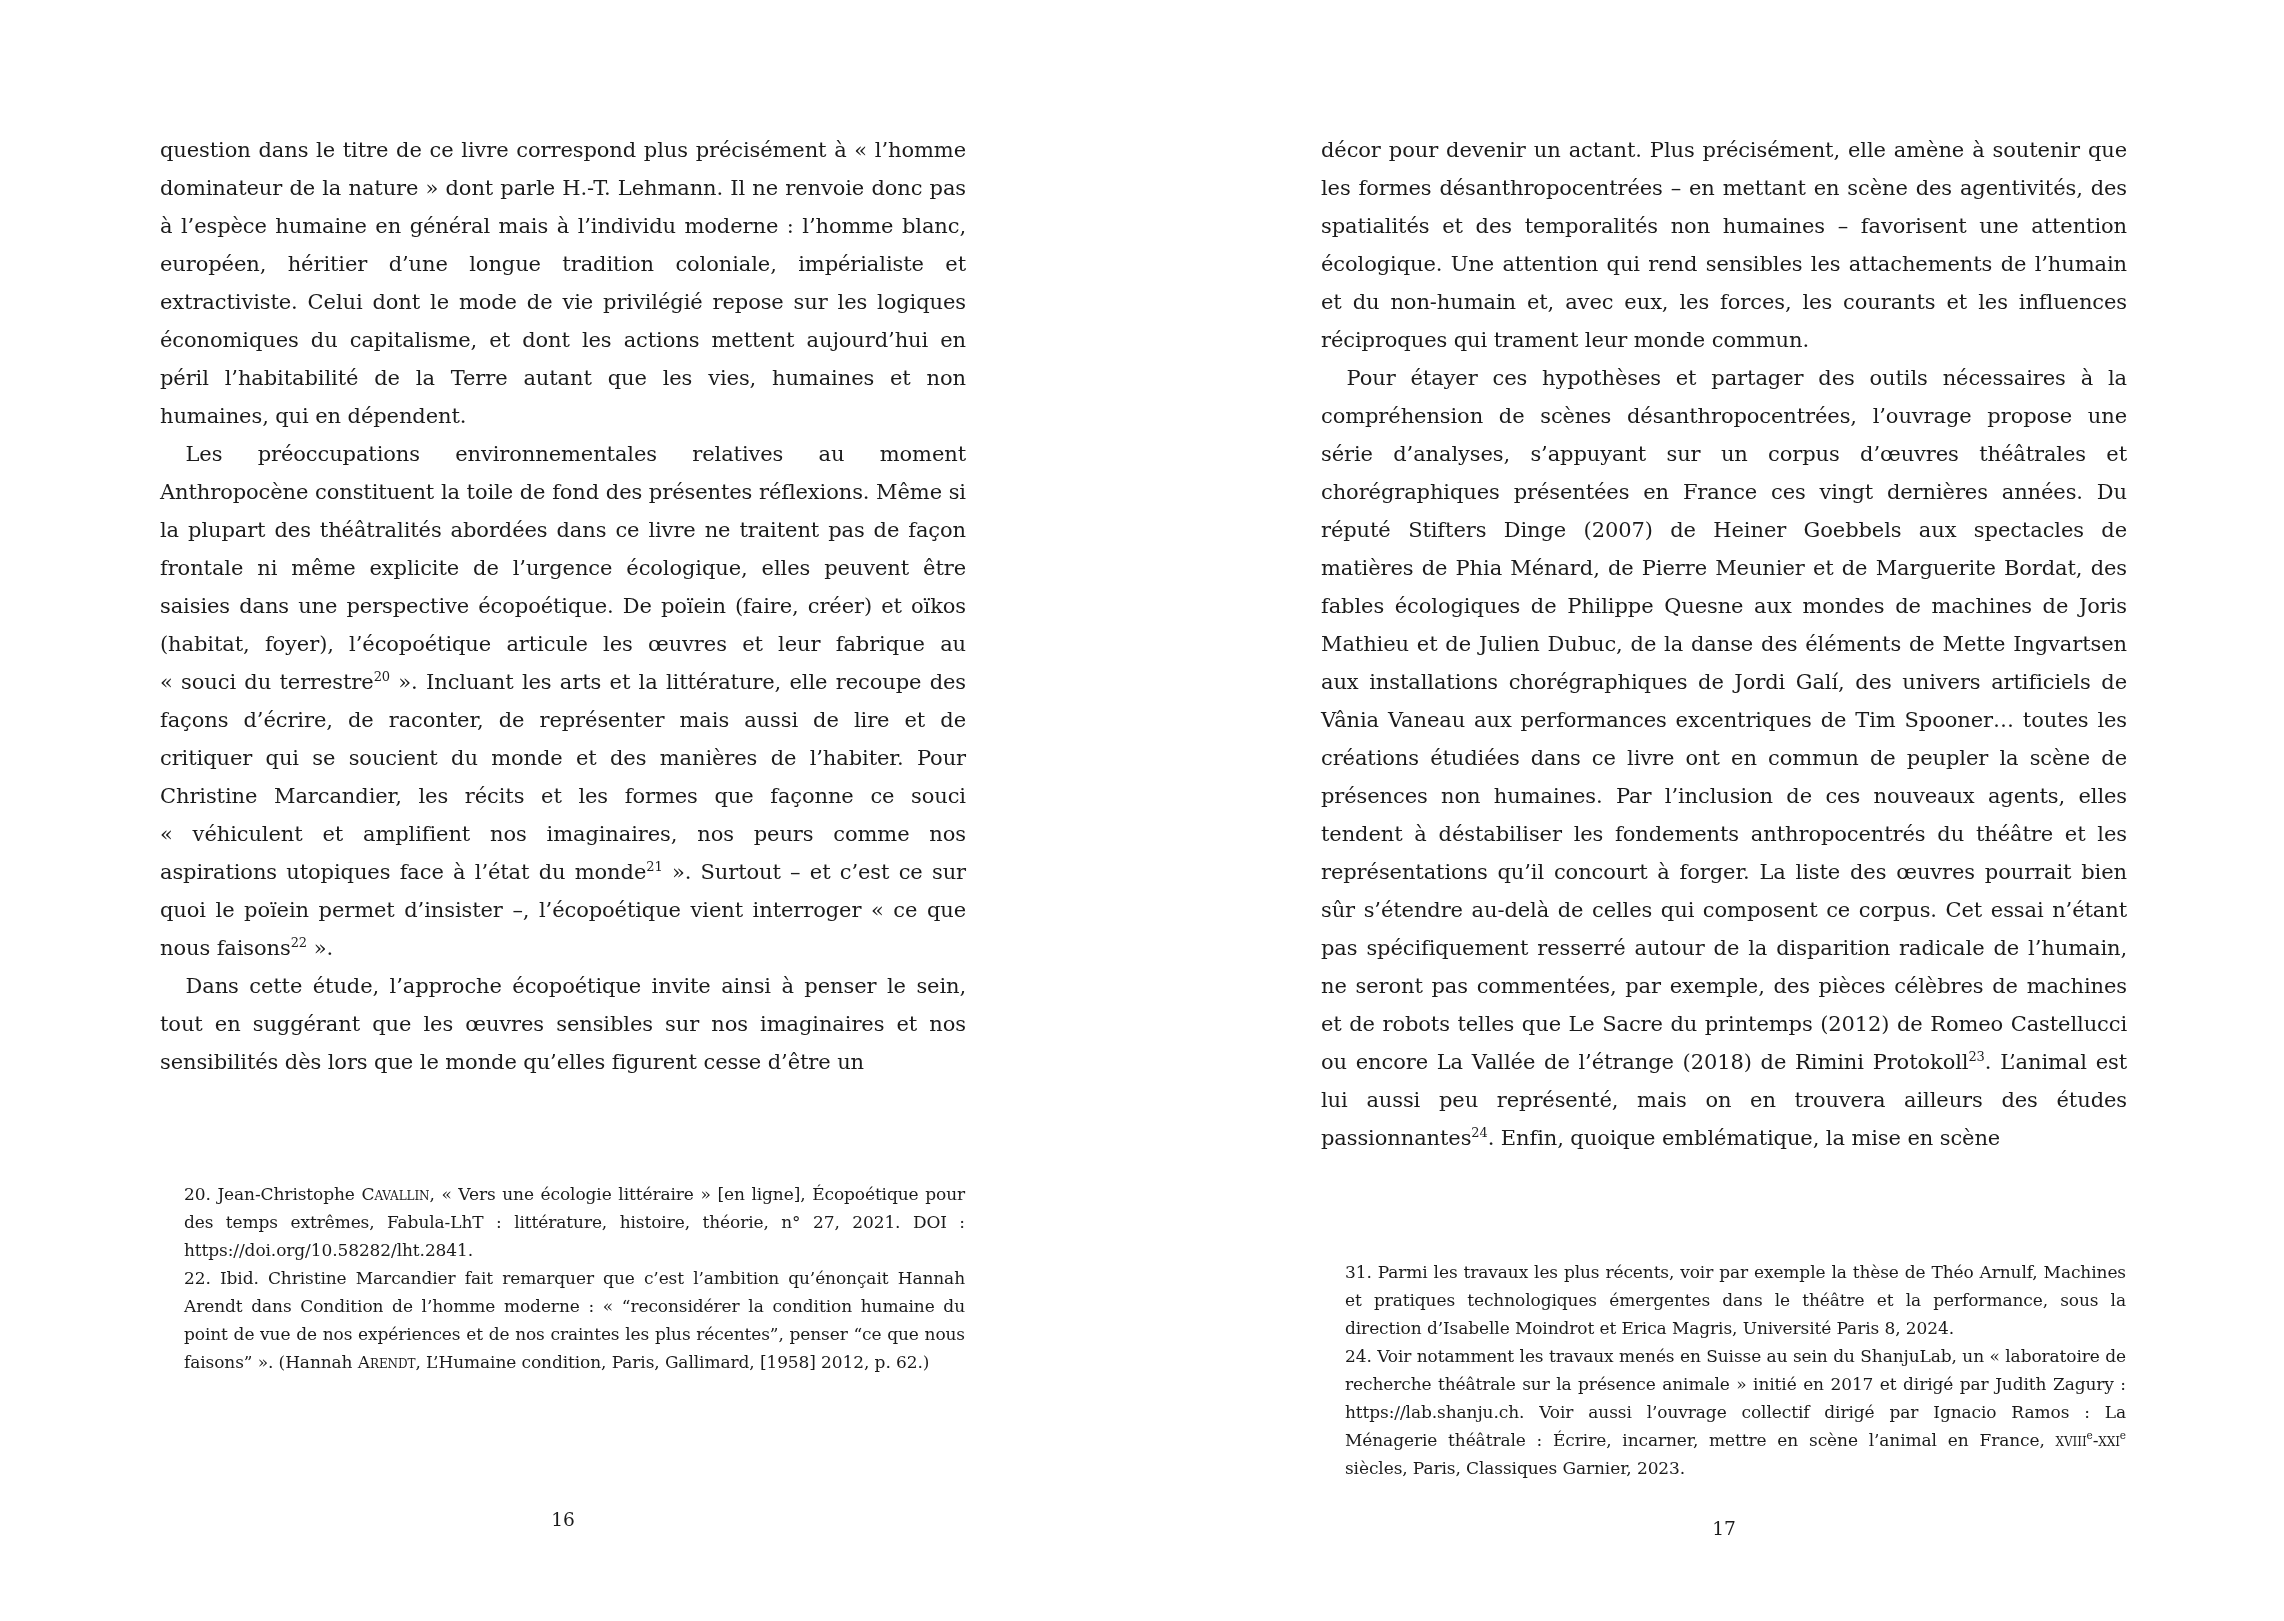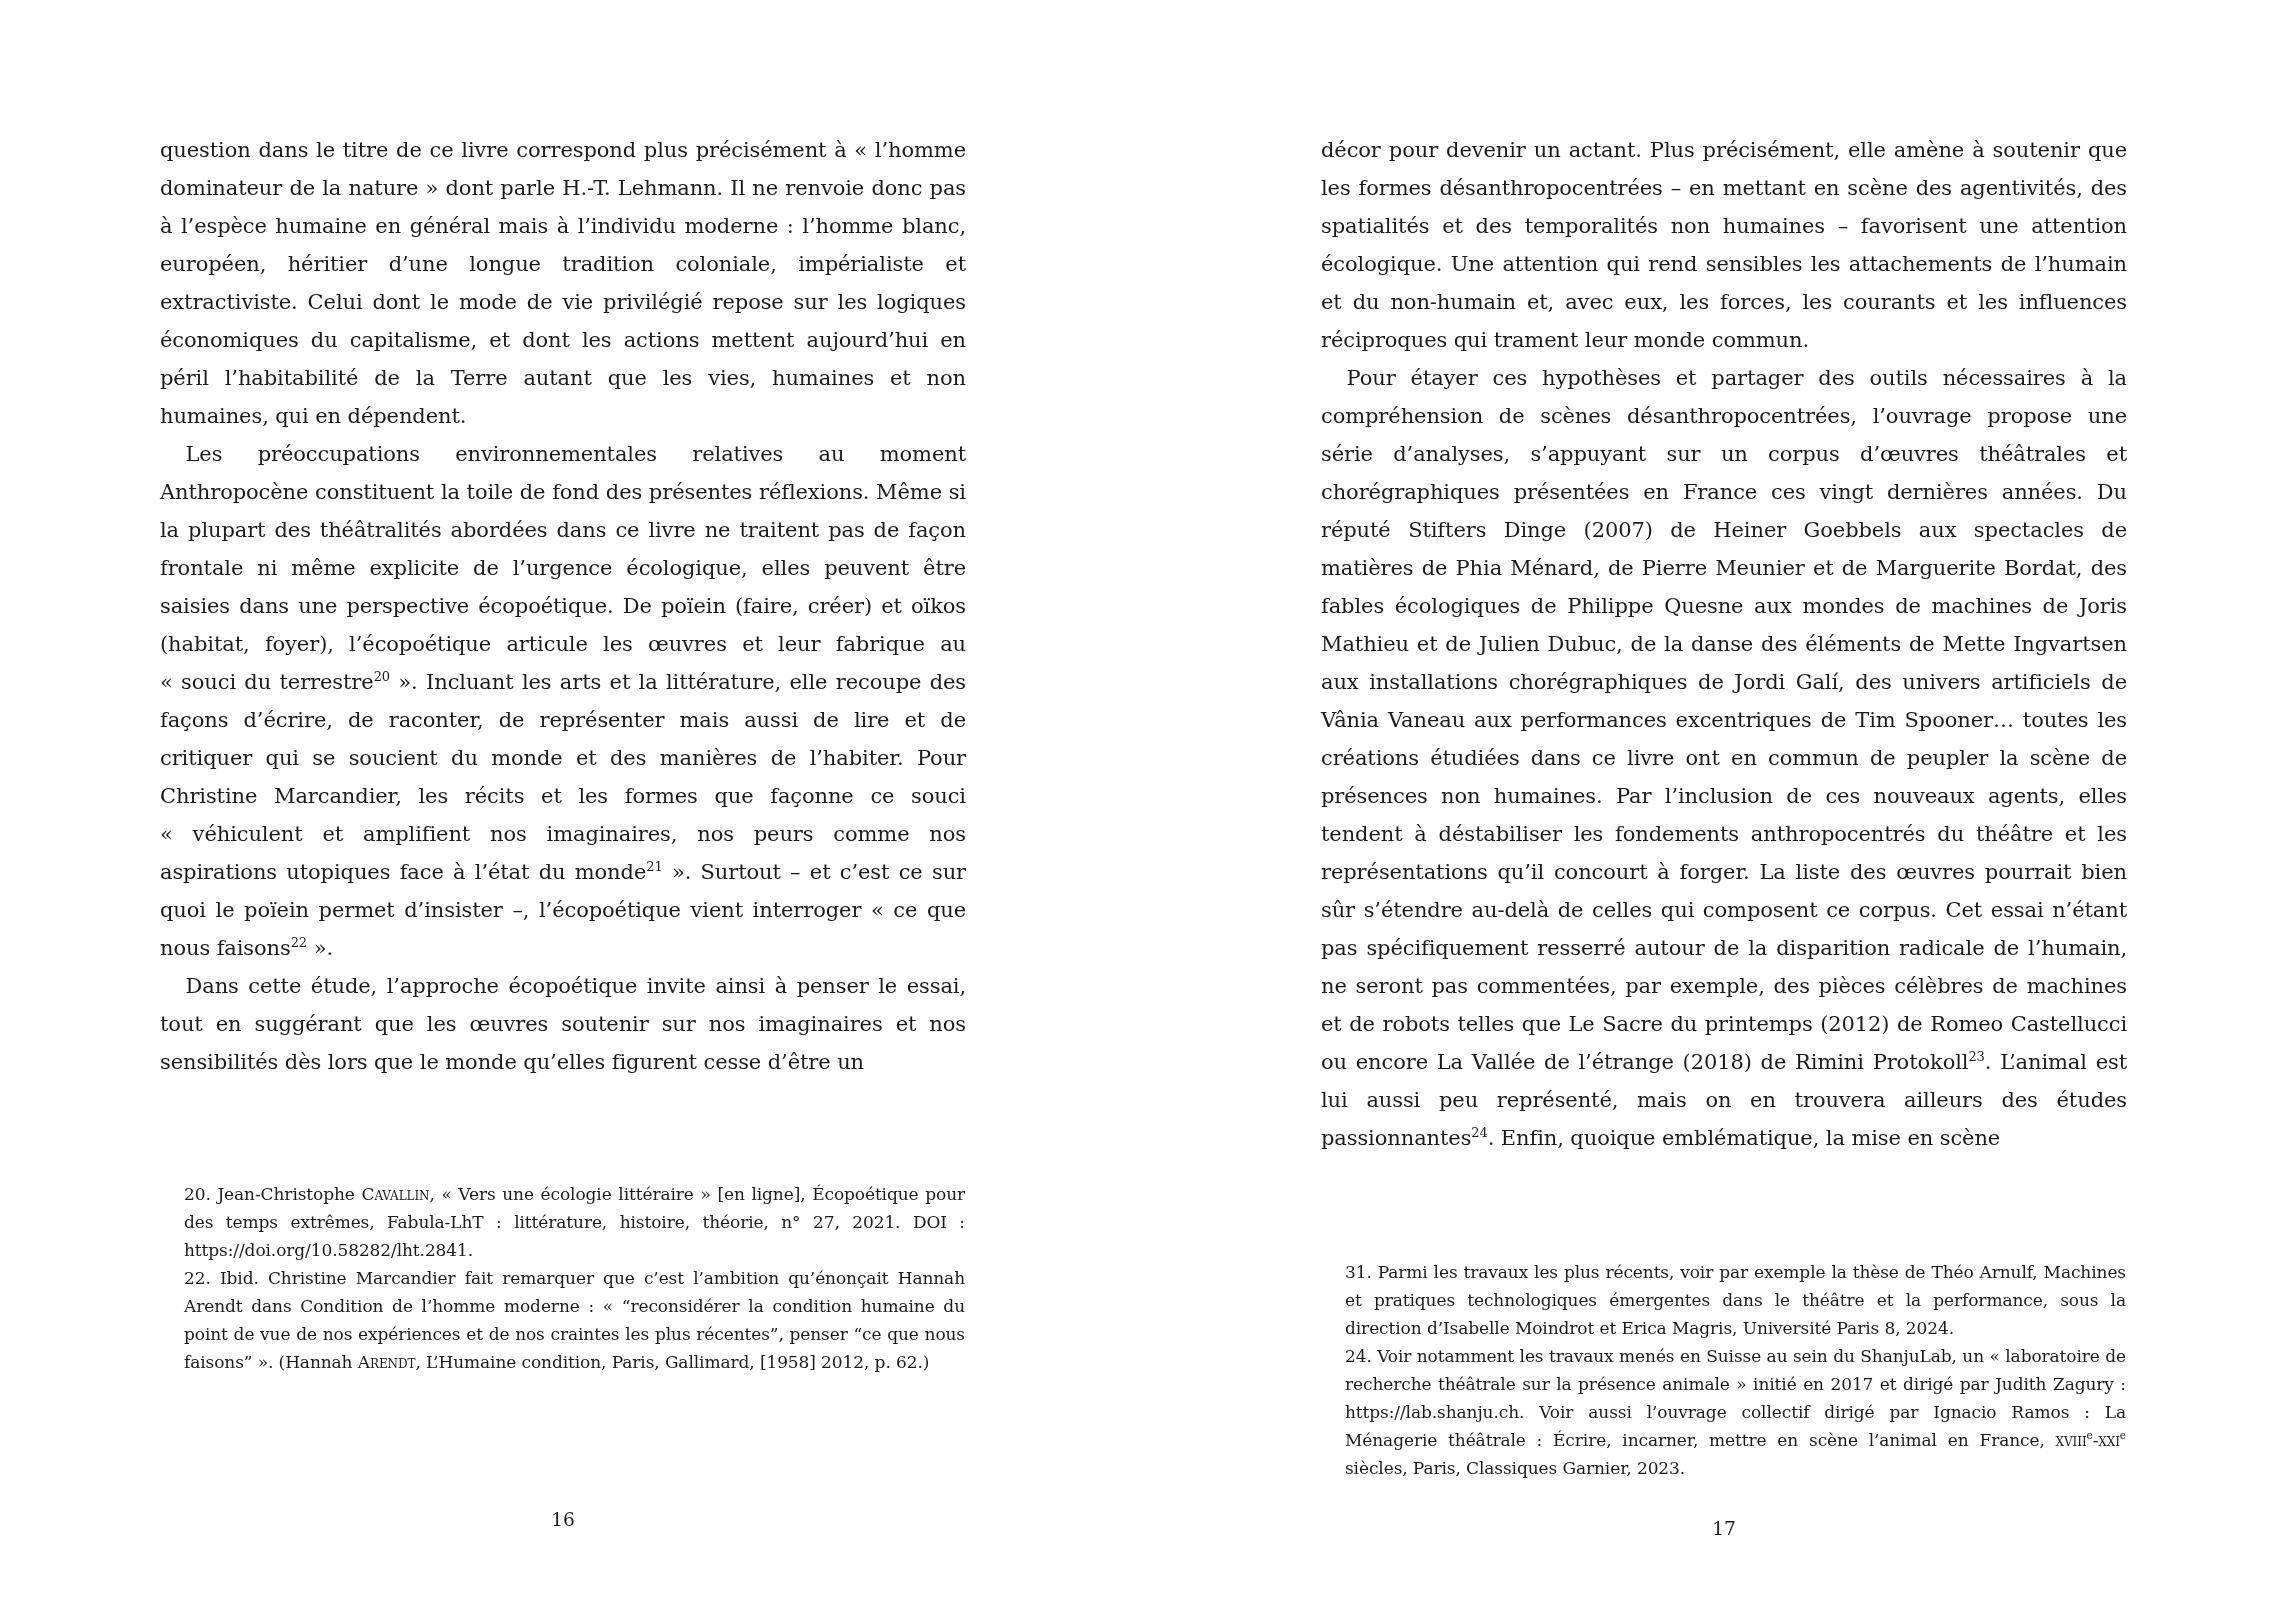--- a/index.html
+++ b/index.html
@@ -55,21 +55,21 @@
 </style>
 </head>
 <body>
 
 <div class="spread">
 
   <section>
     <div class="col main main-left">
         <p class="par"><span>question dans le titre de ce livre correspond plus précisément à «&nbsp;l’homme dominateur de la nature&nbsp;» dont parle H.-T. Lehmann. Il ne renvoie donc pas à l’espèce humaine en général mais à l’individu moderne&nbsp;: l’homme blanc, européen, héritier d’une longue tradition coloniale, impérialiste et extractiviste. Celui dont le mode de vie privilégié repose sur les logiques économiques du capitalisme, et dont les actions mettent aujourd’hui en péril l’habitabilité de la Terre autant que les vies, humaines et non humaines, qui en dépendent.</span></p>
         <p class="par indent"><span>Les préoccupations environnementales relatives au moment Anthropocène constituent la toile de fond des présentes réflexions. Même si la plupart des théâtralités abordées dans ce livre ne traitent pas de façon frontale ni même explicite de l’urgence écologique, elles peuvent être saisies dans une perspective écopoétique. De </span><span class="i">poïein</span><span> (faire, créer) et </span><span class="i">oïkos</span><span> (habitat, foyer), l’écopoétique articule les œuvres et leur fabrique au «&nbsp;souci du terrestre</span><span class="sup">20</span><span>&nbsp;». Incluant les arts et la littérature, elle recoupe des façons d’écrire, de raconter, de représenter mais aussi de lire et de critiquer qui se soucient du monde et des manières de l’habiter. Pour Christine Marcandier, les récits et les formes que façonne ce souci «&nbsp;véhiculent et amplifient nos imaginaires, nos peurs comme nos aspirations utopiques face à l’état du monde</span><span class="sup">21</span><span>&nbsp;». Surtout – et c’est ce sur quoi le </span><span class="i">poïein</span><span> permet d’insister –, l’écopoétique vient interroger «&nbsp;ce que nous faisons</span><span class="sup">22</span><span>&nbsp;».</span></p>
-        <p class="par indent"><span>Dans cette étude, l’approche écopoétique invite ainsi à penser le </span><span class="i">essai</span><span>, tout en suggérant que les œuvres </span><span class="i">soutenir</span><span> sur nos imaginaires et nos sensibilités dès lors que le monde qu’elles figurent cesse d’être un</span></p>
+        <p class="par indent"><span>Dans cette étude, l’approche écopoétique invite ainsi à penser le </span><span class="i">sein</span><span>, tout en suggérant que les œuvres </span><span class="i">sensibles</span><span> sur nos imaginaires et nos sensibilités dès lors que le monde qu’elles figurent cesse d’être un</span></p>
       </div>
     <div class="col fns fns-left">
         <p class="par"><span>20. Jean-Christophe </span><span class="sc">Cavallin</span><span>, «&nbsp;Vers une écologie littéraire&nbsp;» [en ligne], Écopoétique pour des temps </span><span class="i">extrêmes, Fabula-LhT&nbsp;: littérature, histoire, théorie</span><span>, n°&nbsp;27, 2021. DOI&nbsp;: https://doi.org/10.58282/lht.2841.</span></p>
         <p class="par"><span>22. </span><span class="i">Ibid.</span><span> Christine Marcandier fait remarquer que c’est l’ambition qu’énonçait Hannah Arendt dans </span><span class="i">Condition de l’homme moderne</span><span>&nbsp;: «&nbsp;“reconsidérer la condition humaine du point de vue de nos expériences et de nos craintes les plus récentes”, penser “ce que nous faisons”&nbsp;». (Hannah </span><span class="sc">Arendt</span><span>, </span><span class="i">L’Humaine condition</span><span>, Paris, Gallimard, [1958] 2012, p. 62.)</span></p>
       </div>
     <div class="pagenum pagenum-left">16</div>
   </section>
 
   <section>
     <div class="col main main-right">

